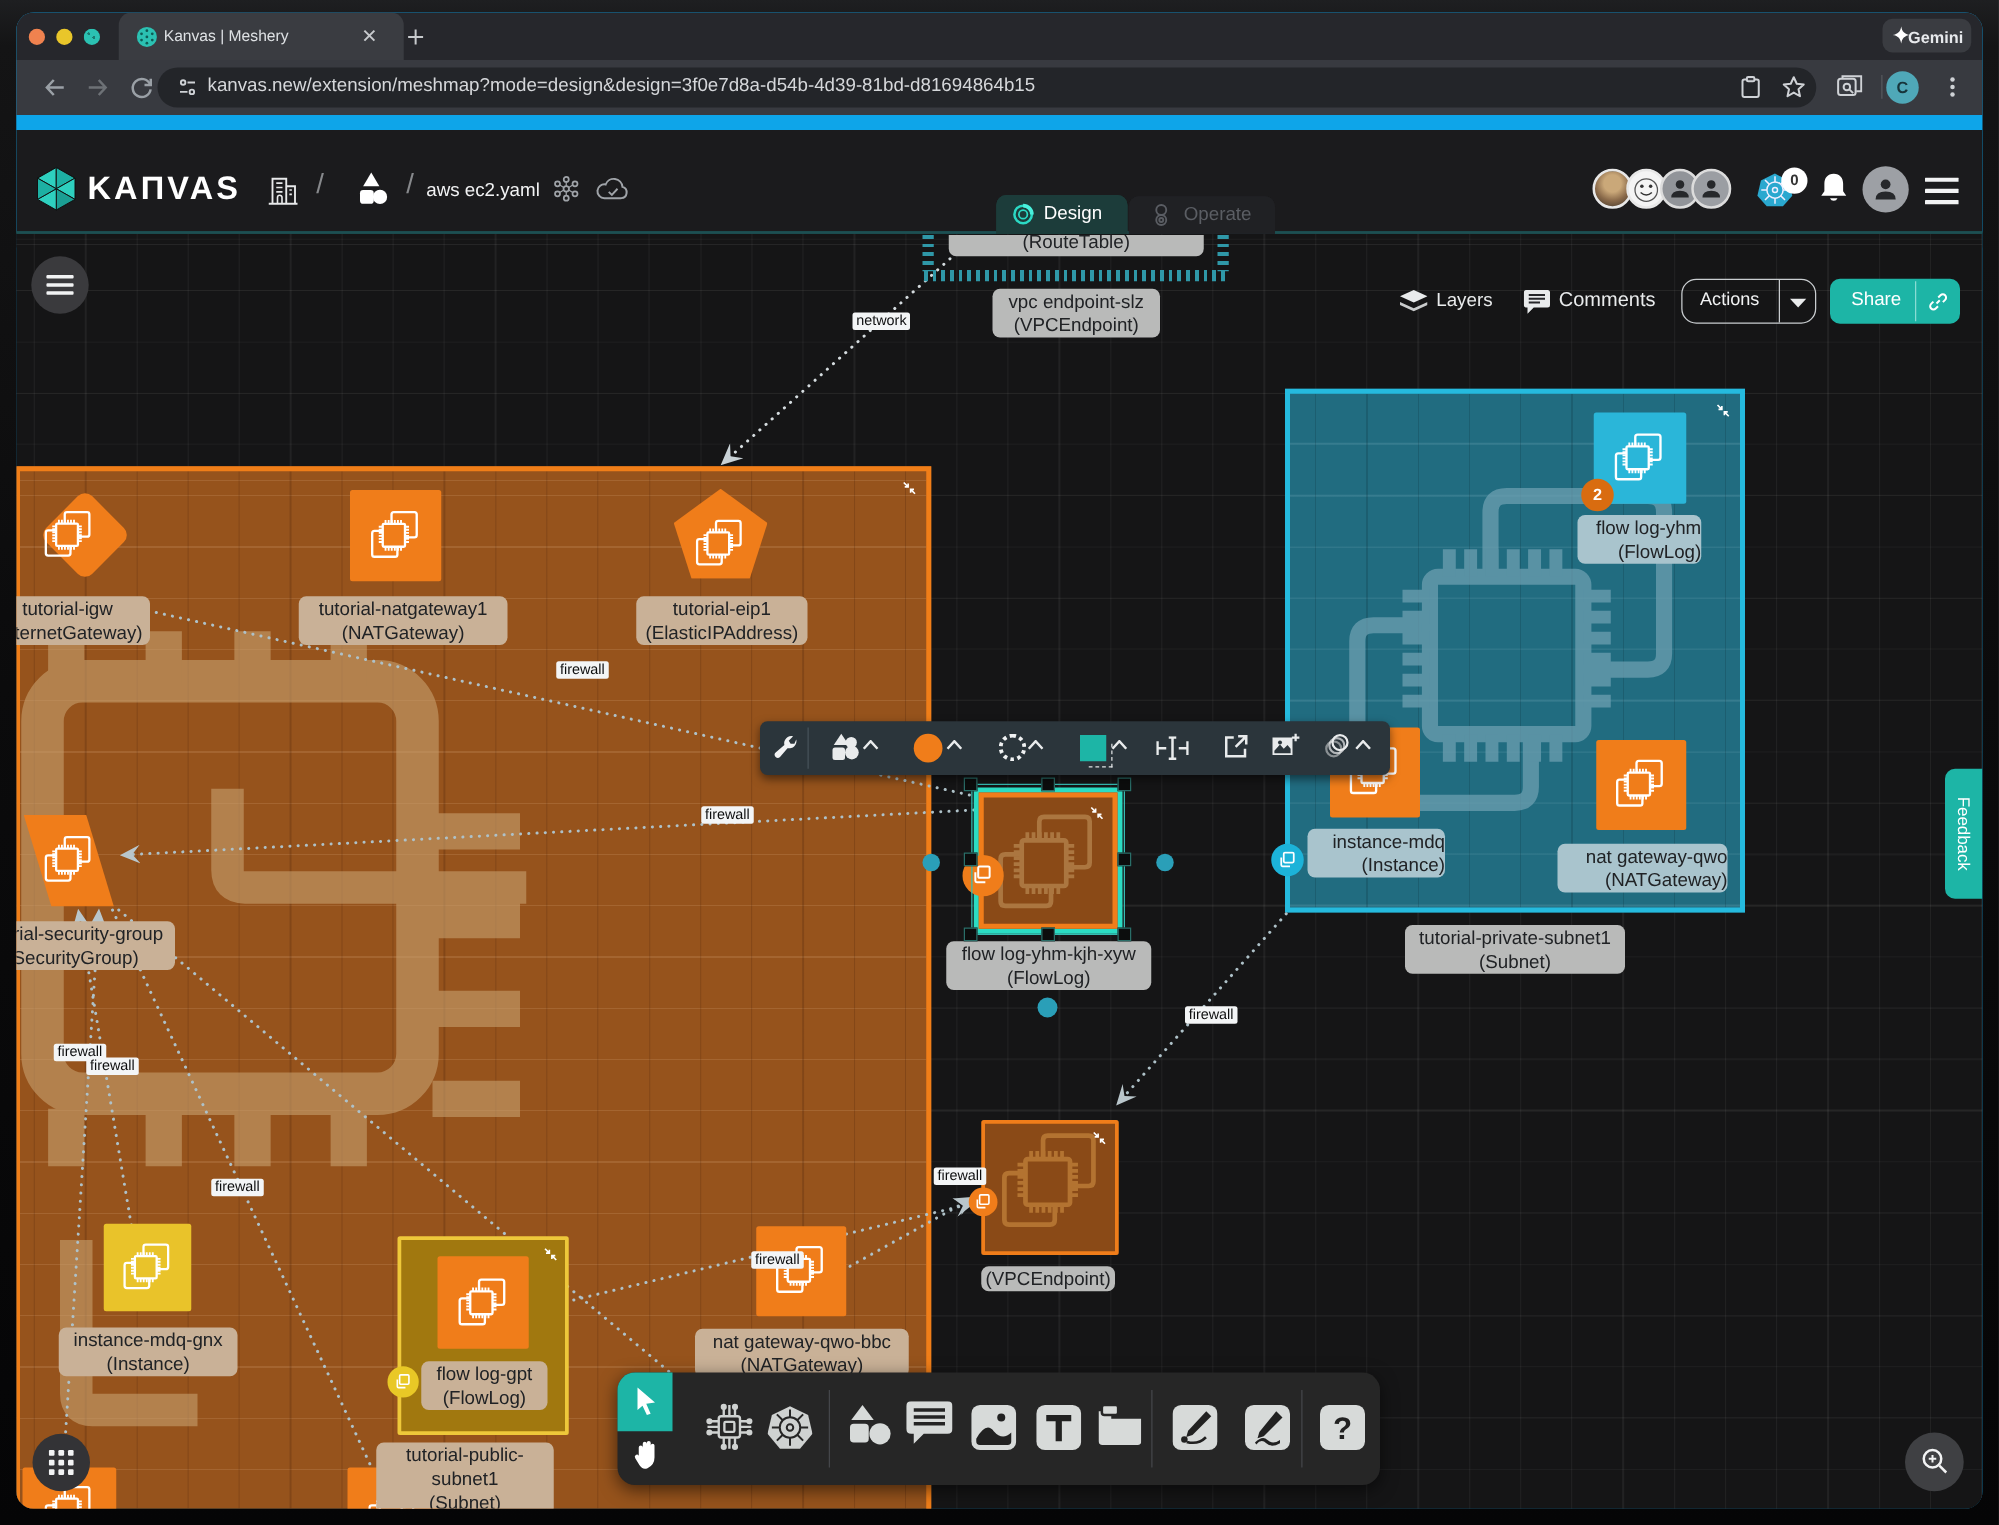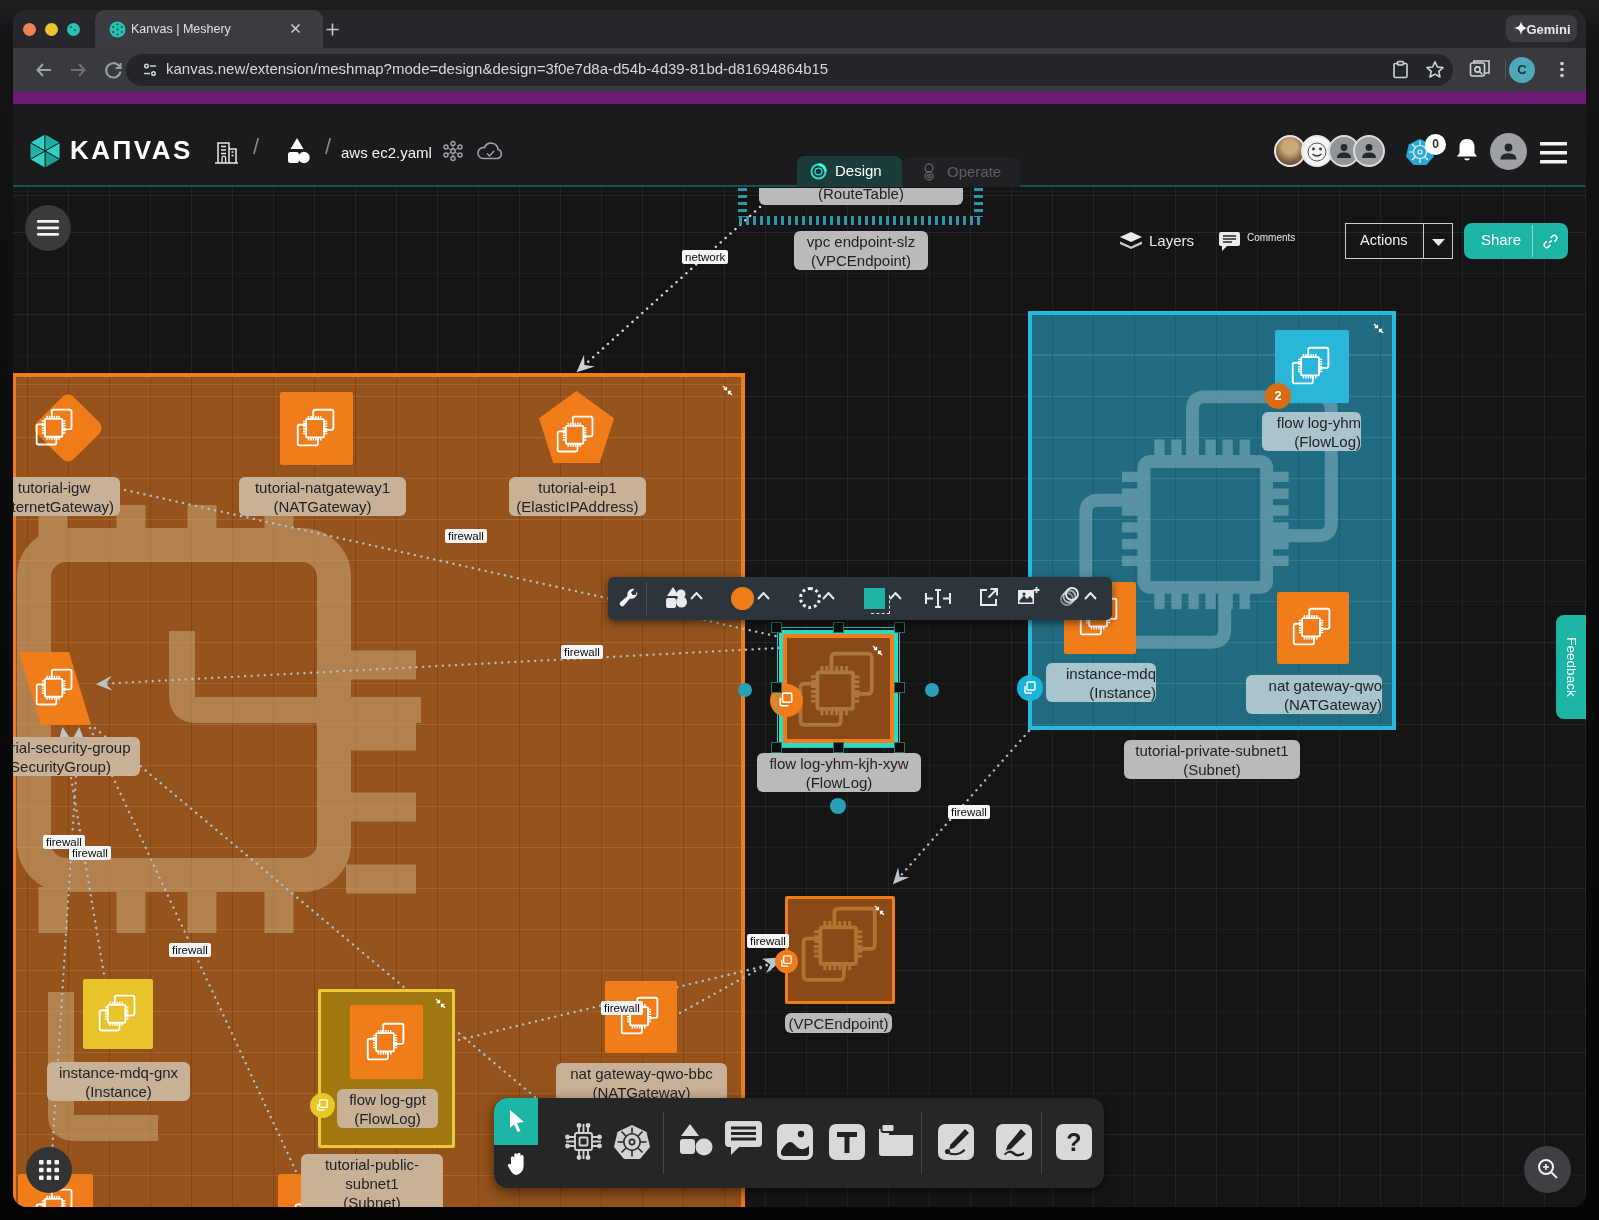--- a/index.html
+++ b/index.html
@@ -1,20 +1,20 @@
 <!DOCTYPE html>
 <html><head>
 <meta charset="utf-8">
 <style>
   * { margin:0; padding:0; box-sizing:border-box; }
   html,body { width:1599px; height:1220px; background:linear-gradient(180deg,#1e1f21 0%,#141415 3%,#0b0b0c 45%,#050506 100%); overflow:hidden;
     font-family:"Liberation Sans", sans-serif; }
   .abs { position:absolute; }
   #win { position:absolute; left:13px; top:10px; width:1573px; height:1197px;
-    border-radius:14px; overflow:hidden; background:#701a75; }
+    border-radius:14px; overflow:hidden; background:#0ea5e9; }
   
   #tabstrip { position:absolute; left:0; top:0; width:100%; height:38px; background:#26272c; }
   #chrometools { position:absolute; left:0; top:38px; width:100%; height:44px; background:#383a40; }
   #appheader { position:absolute; left:0; top:94px; width:100%; height:94px; background:#1b1b1d; }
   #canvas { position:absolute; left:0; top:176px; width:1573px; height:1021px; background:#151516; overflow:hidden; }
   #grid { position:absolute; left:0; top:0; width:100%; height:100%;
     background-image:
       repeating-linear-gradient(90deg, rgba(255,255,255,0.055) 0 1px, transparent 1px 41px),
       repeating-linear-gradient(180deg, rgba(255,255,255,0.07) 0 1px, transparent 1px 82px),
       repeating-linear-gradient(180deg, rgba(255,255,255,0.04) 0 1px, transparent 1px 82px);
@@ -482,22 +482,22 @@
         <g fill="#e9ebec">
           <path d="M11 0 L22 5 L11 10 L0 5 Z"></path>
           <path d="M0 9.5 L11 14.5 L22 9.5 L22 12 L11 17 L0 12 Z" opacity="0.85"></path>
         </g>
       </svg>
   <div class="abs" style="left:1136px;top:46px;color:#e9ebec;font-size:15px;z-index:50">Layers</div>
   <svg class="abs" style="left:1206px;top:46px;z-index:50" width="21" height="20" viewBox="0 0 21 20">
         <path d="M2 0 H19 Q21 0 21 2 V12 Q21 14 19 14 H8 L3 19 V14 H2 Q0 14 0 12 V2 Q0 0 2 0 Z" fill="#e9ebec"></path>
         <path d="M4 4 H17 M4 7 H17 M4 10 H13" stroke="#26272a" stroke-width="1.7"></path>
       </svg>
-  <div class="abs" style="left:1234px;top:46px;color:#e9ebec;font-size:10px;z-index:50">Comments</div>
-  <div class="abs" style="left:1332px;top:37px;width:108px;height:36px;border:1px solid #c9cdd0;border-radius:0;z-index:50">
+  <div class="abs" style="left:1234px;top:46px;color:#e9ebec;font-size:16px;z-index:50">Comments</div>
+  <div class="abs" style="left:1332px;top:37px;width:108px;height:36px;border:1px solid #c9cdd0;border-radius:12px;z-index:50">
     <div class="abs" style="left:14px;top:8px;color:#f2f3f4;font-size:14.5px">Actions</div>
     <div class="abs" style="left:77px;top:0;width:1px;height:34px;background:#c9cdd0"></div>
     <svg class="abs" style="left:85px;top:14px" width="15" height="9" viewBox="0 0 15 9">
           <path d="M1 1 L7.5 8 L14 1 Z" fill="#e9ebec"></path>
         </svg>
   </div>
   <div class="abs" style="left:1451px;top:37px;width:104px;height:36px;background:#1db5a6;border-radius:8px;z-index:50">
     <div class="abs" style="left:17px;top:8px;color:#fff;font-size:15px">Share</div>
     <div class="abs" style="left:68px;top:2px;width:1px;height:32px;background:#e9fffb88"></div>
     <svg class="abs" style="left:78px;top:10px" width="17" height="17" viewBox="0 0 17 17" fill="none" stroke="#fff" stroke-width="1.6">

